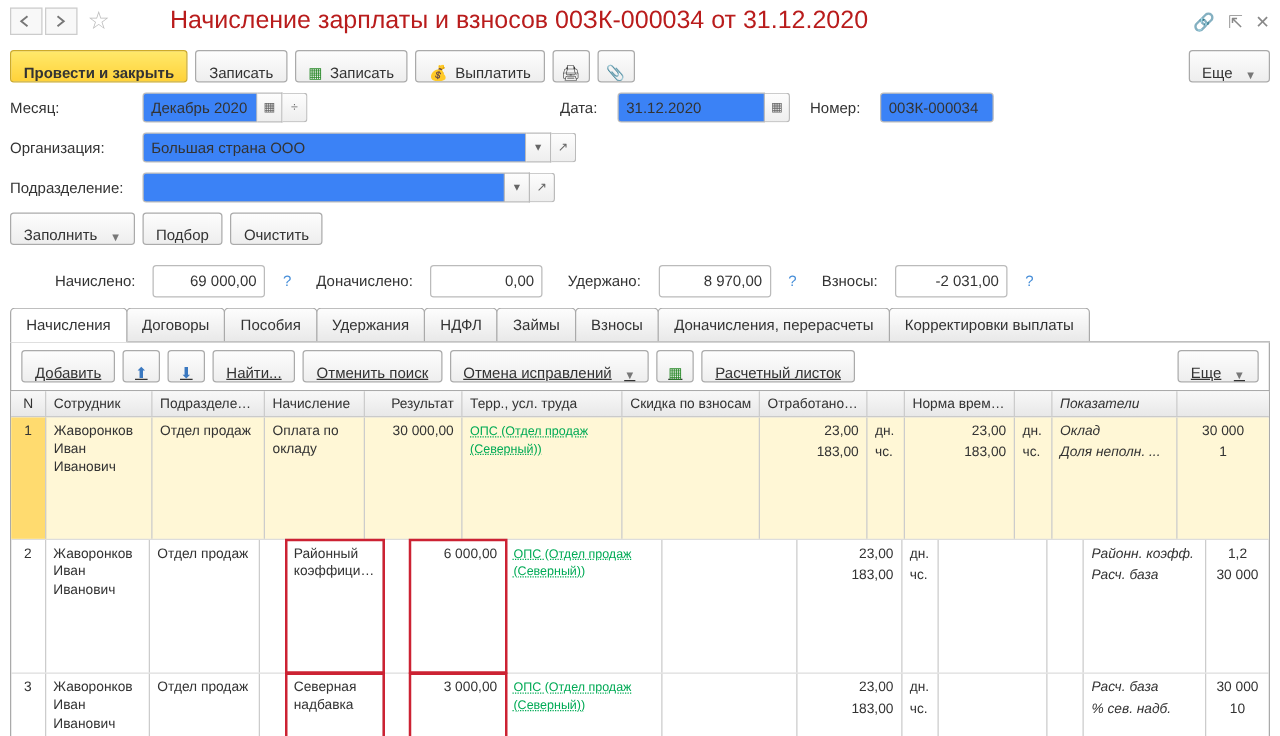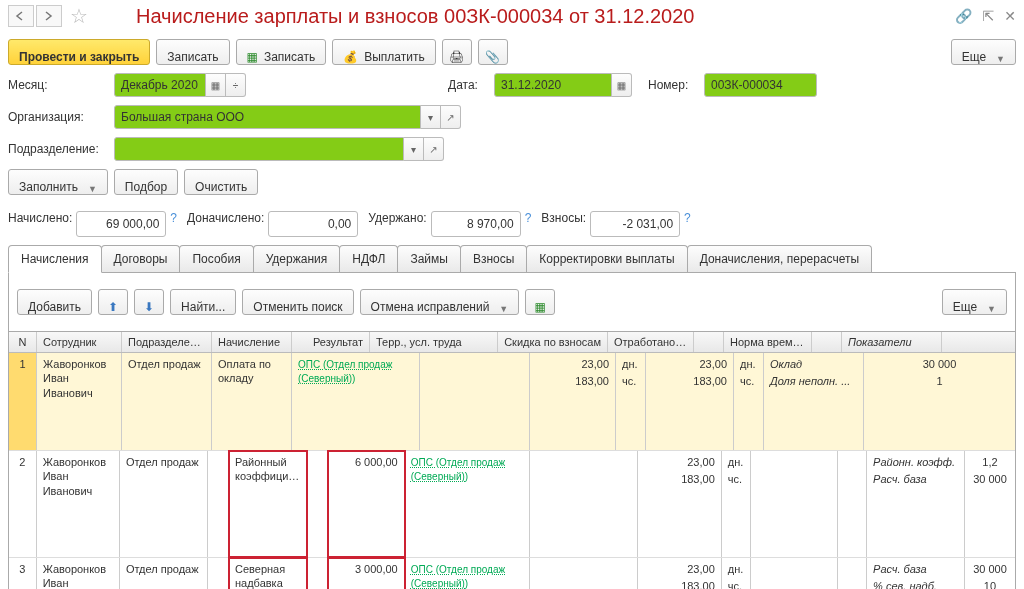--- a/index.html
+++ b/index.html
@@ -49,35 +49,35 @@
   }
   .btn-icon-only { width: 30px; padding: 0; justify-content: center; }
   .btn .dd { margin-left: 4px; font-size: 9px; color: #777; }
   .spacer { flex: 1; }
 
   .form-area { padding: 2px 8px 8px 8px; }
   .form-row { display: flex; align-items: center; margin-bottom: 8px; gap: 6px; }
   .lbl { width: 100px; }
   .input {
     height: 24px; border: 1px solid #bbb; border-radius: 3px;
-    background: #84cc16; padding: 0 6px;
+    background: #3b82f6; padding: 0 6px;
     display: inline-flex; align-items: center;
   }
   .cal-btn, .spin-btn, .dd-btn, .clear-btn {
     width: 20px; height: 24px;
     border: 1px solid #bbb; border-left: none;
     background: linear-gradient(#fdfdfd,#eee);
     display: inline-flex; align-items: center; justify-content: center;
     font-size: 10px; color: #666; cursor: pointer;
   }
   .inp-group { display: inline-flex; }
   .inp-group .input { border-radius: 3px 0 0 3px; }
   .inp-group > :last-child { border-radius: 0 3px 3px 0; }
 
-  .totals-row { display: flex; gap: 4px; padding: 0 8px 8px 8px; }
+  .totals-row { display: flex; align-items: center; gap: 14px; padding: 0 8px 8px 8px; margin-left: 36px; }
   .num-input {
     height: 24px; border: 1px solid #bbb; border-radius: 3px;
     width: 90px; text-align: right; padding: 12px 6px;
     display: inline-flex; align-items: center; justify-content: flex-end;
   }
   .q-mark { color: #4a90d9; cursor: pointer; }
 
   .tabs {
     display: flex;
     border-bottom: 1px solid #aaa;
@@ -88,23 +88,24 @@
     border: 1px solid #aaa; border-bottom: none;
     margin-right: -1px;
     background: linear-gradient(#fdfdfd,#e9e9e9);
     cursor: pointer; position: relative;
     border-radius: 4px 4px 0 0;
   }
   .tab.active { background: #fff; z-index: 2; border-bottom: 1px solid #fff; margin-bottom: -1px; }
 
   .tab-toolbar {
     display: flex; align-items: center; gap: 6px;
-    padding: 16px 8px;
+    padding: 6px 8px;
     border: 1px solid #aaa; border-top: none;
     margin: 0 8px;
+    text-decoration: underline;
   }
   .icon-g { color: #2a8a2a; }
   .icon-b { color: #3a78c0; }
   .icon-y { color: #d8a000; }
 
   .grid {
     margin: 0 8px;
     border: 1px solid #aaa;
     border-top: none;
   }
@@ -219,21 +220,21 @@
     <span class="lbl" style="width:40px">Дата:</span>
     <div class="inp-group">
       <div class="input" style="width:118px">
           <span>31.12.2020</span>
         </div>
       <div class="cal-btn">
           <span>▦</span>
         </div>
     </div>
     <span class="lbl" style="width:50px;margin-left:10px">Номер:</span>
-    <div class="input" style="width:113px">
+    <div class="input" style="width:91px">
         <span>00ЗК-000034</span>
       </div>
   </div>
 
   <div class="form-row">
     <span class="lbl">Организация:</span>
     <div class="inp-group">
       <div class="input" style="width:307px">
           <span>Большая страна ООО</span>
         </div>
@@ -298,22 +299,22 @@
 </div>
 
 <div class="tabs">
   <div class="tab active"><span>Начисления</span></div>
   <div class="tab"><span>Договоры</span></div>
   <div class="tab"><span>Пособия</span></div>
   <div class="tab"><span>Удержания</span></div>
   <div class="tab"><span>НДФЛ</span></div>
   <div class="tab"><span>Займы</span></div>
   <div class="tab"><span>Взносы</span></div>
+  <div class="tab"><span>Доначисления, перерасчеты</span></div>
   <div class="tab"><span>Корректировки выплаты</span></div>
-  <div class="tab"><span>Доначисления, перерасчеты</span></div>
 </div>
 
 <div class="tab-toolbar">
   <div class="btn">
       <span>Добавить</span>
     </div>
   <div class="btn btn-icon-only">
       <span class="icon-b">⬆</span>
     </div>
   <div class="btn btn-icon-only">
@@ -324,20 +325,23 @@
     </div>
   <div class="btn">
       <span>Отменить поиск</span>
     </div>
   <div class="btn">
     <span>Отмена исправлений</span>
     <span class="dd">▼</span>
   </div>
   <div class="btn btn-icon-only">
       <span class="icon-g">▦</span>
+    </div>
+  <div class="btn">
+      <span>Расчетный листок</span>
     </div>
   <div class="spacer"></div>
   <div class="btn">
     <span>Еще</span>
     <span class="dd">▼</span>
   </div>
 </div>
 
 <div class="grid">
   <div class="grid-head">
@@ -354,20 +358,21 @@
     <div class="gh col-norm-u"></div>
     <div class="gh col-ind">Показатели</div>
     <div class="gh col-indv"></div>
   </div>
 
   <div class="grid-row sel tall1">
     <div class="gc col-n">1</div>
     <div class="gc col-emp">Жаворонков Иван Иванович</div>
     <div class="gc col-dept">Отдел продаж</div>
     <div class="gc col-accr">Оплата по окладу</div>
+    <div class="gc col-res">30 000,00</div>
     <div class="gc col-terr"><span class="terr-link">ОПС (Отдел продаж (Северный))</span></div>
     <div class="gc col-disc"></div>
     <div class="gc col-work two-line">
         <div>23,00</div>
         <div>183,00</div>
       </div>
     <div class="gc col-work-u two-line">
         <div>дн.</div>
         <div>чс.</div>
       </div>

